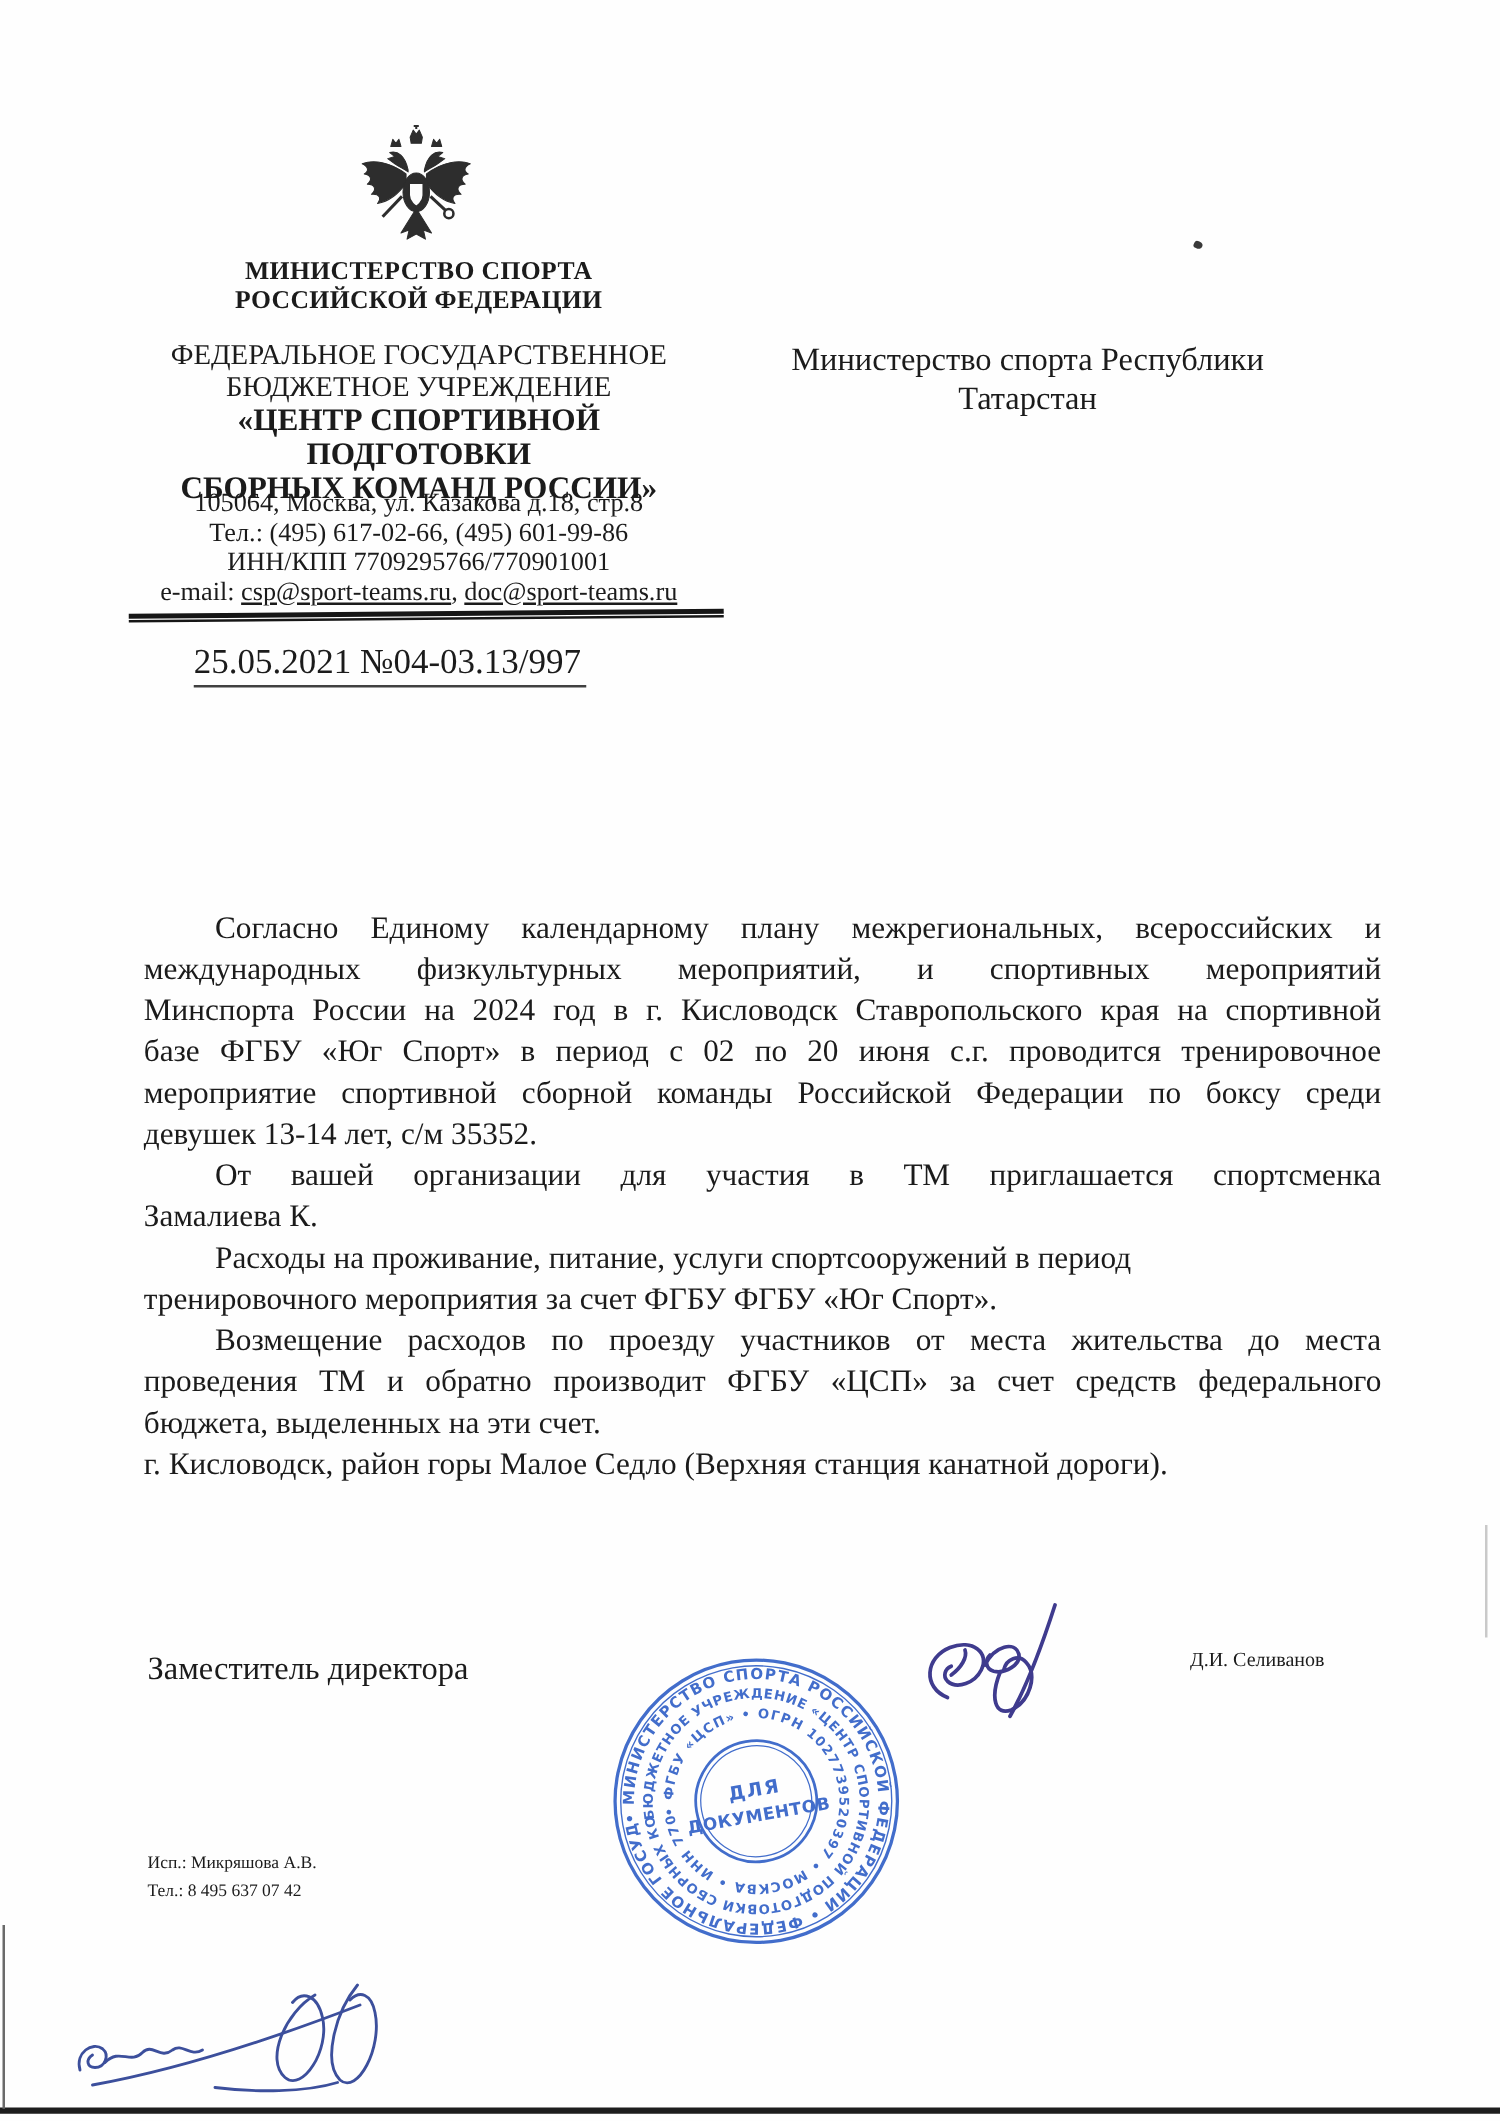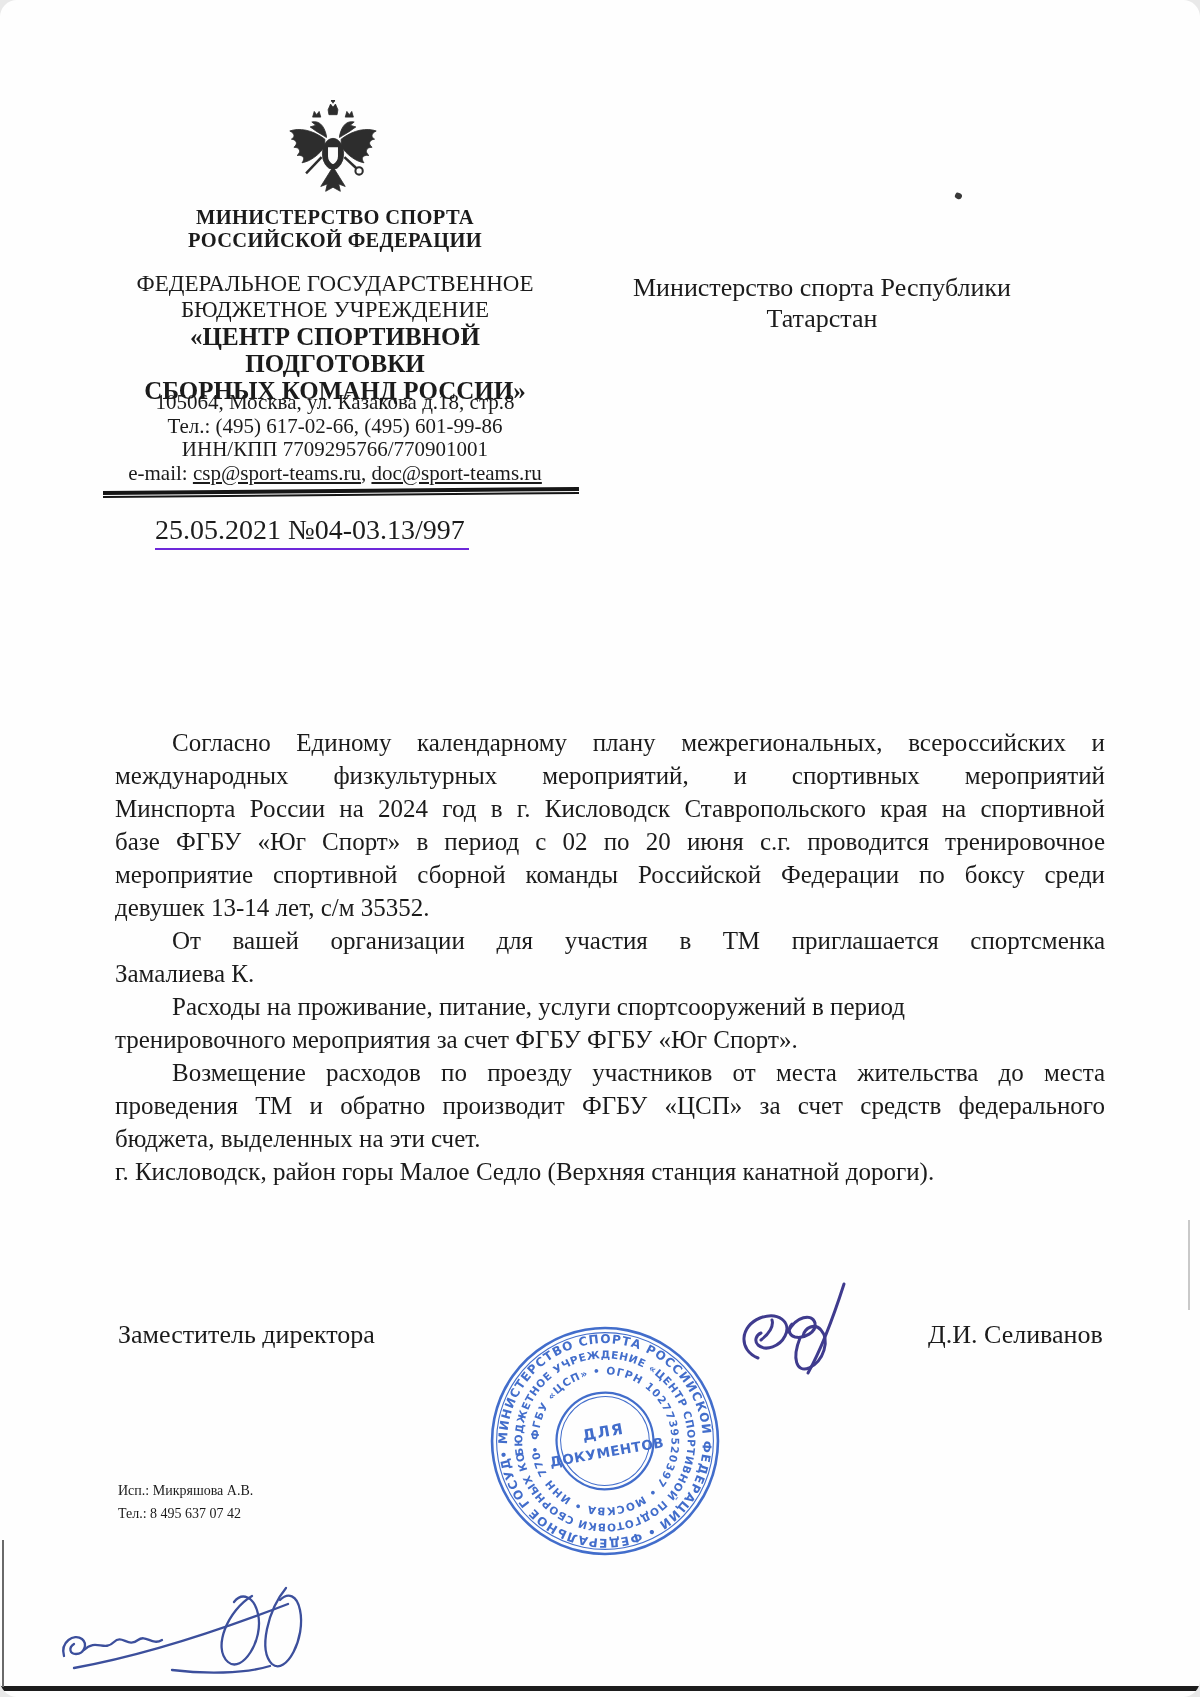--- a/index.html
+++ b/index.html
@@ -1,49 +1,48 @@
 <!DOCTYPE html>
 <html><head>
 <meta charset="utf-8">
 <style>
   html,body{margin:0;padding:0;background:#e9e9e9;}
   .page{
     position:relative;width:1200px;height:1697px;margin:0 auto;
     background:#fefefe;overflow:hidden;color:#1b1b1b;
     font-family:"Liberation Serif","DejaVu Serif",serif;
-    border-radius:17px;
   }
   .abs{position:absolute;}
   .ctr{text-align:center;}
   
   .lh-col{left:100px;width:470px;}
   .lh-ministry{top:206px;font-size:20.5px;font-weight:bold;line-height:23px;letter-spacing:.3px;}
   .lh-org{top:271px;font-size:23px;line-height:26px;}
   .lh-orgname{top:323px;font-size:25px;font-weight:bold;line-height:27px;}
   .lh-contacts{top:391px;font-size:21px;line-height:23.5px;}
   .email-link{text-decoration:underline;}
   
   .recipient{left:622px;top:272px;width:400px;font-size:26px;line-height:31px;}
   
   .rule{left:103px;top:489px;width:476px;transform:rotate(-0.5deg);}
   .rule-thick{height:3.5px;background:#161616;}
   .rule-thin{height:2px;background:#161616;margin-top:1.5px;}
   
   .refline{
     left:155px;top:514px;font-size:28px;
-    border-bottom:2px solid #6d28d9;padding:0 4px 2px 0;
+    border-bottom:2px solid #404040;padding:0 4px 2px 0;
   }
   
   .body{left:115px;top:726px;width:990px;font-size:25px;line-height:33px;}
   .bl{text-align:justify;text-align-last:justify;}
   .bl.left{text-align:left;text-align-last:left;}
   .bl.ind{text-indent:57px;}
   
   .sig-title{left:118px;top:1320px;font-size:26px;}
-  .sig-name{left:928px;top:1320px;font-size:26px;}
+  .sig-name{left:952px;top:1320px;font-size:16px;}
   .autograph{left:728px;top:1278px;}
   .stamp{left:484px;top:1320px;opacity:.9;}
   
   .executor{left:118px;top:1479px;font-size:14px;line-height:23px;}
   
   .bottom-sign{left:50px;top:1578px;}
   
   .scan-bottom-line{left:0;top:1686px;width:1200px;height:5px;background:#1d1d1d;}
   .scan-left-line{left:2px;top:1540px;width:2px;height:147px;background:#6a6a6a;}
   .scan-right-line{left:1188px;top:1220px;width:2px;height:90px;background:#c9c9c9;}

